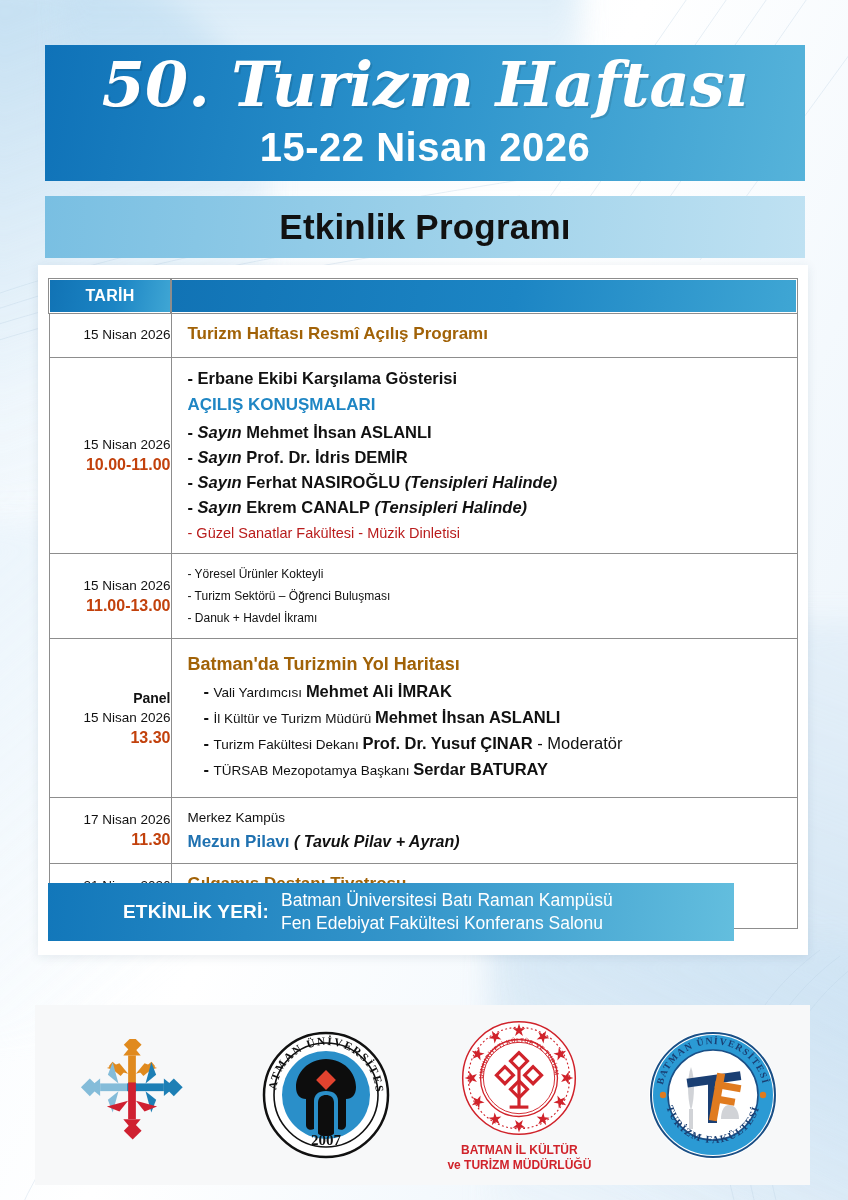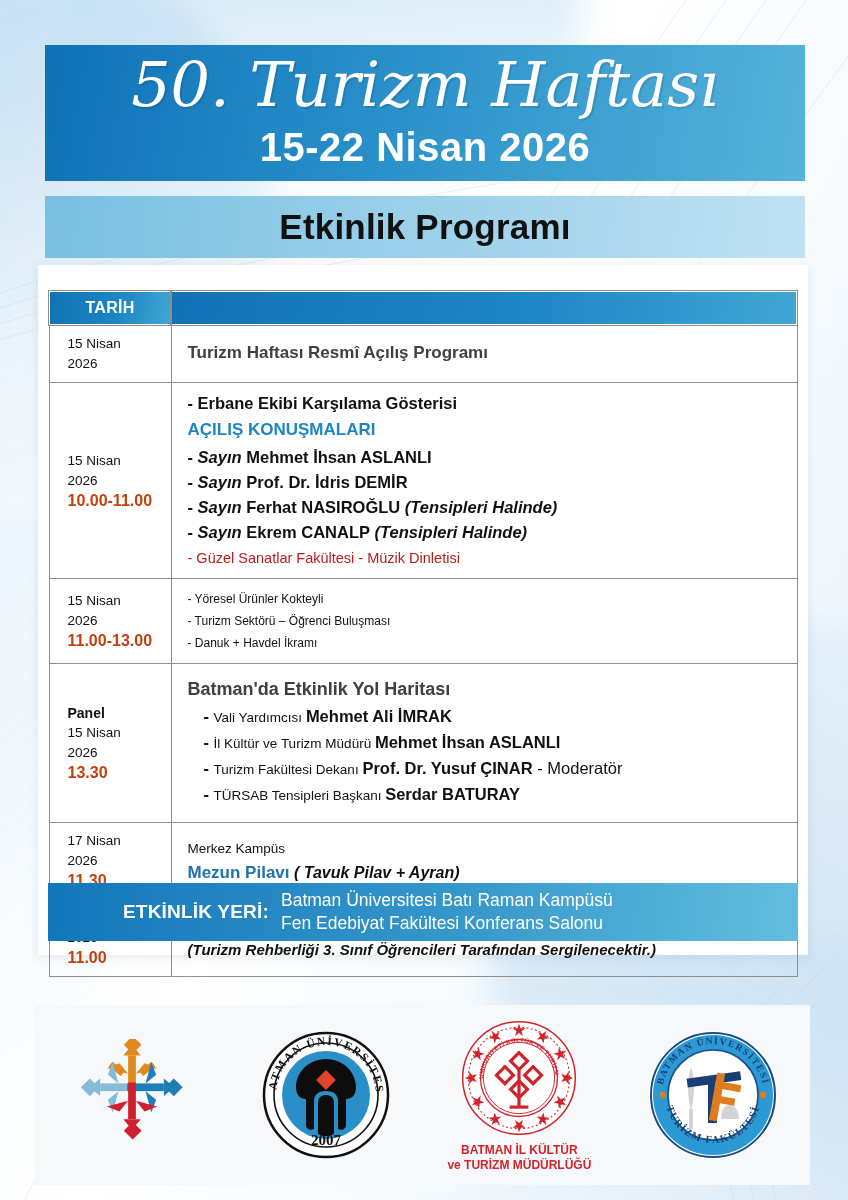--- a/index.html
+++ b/index.html
@@ -61,21 +61,21 @@
     left: 45px; top: 45px; width: 760px; height: 136px;
     background: linear-gradient(100deg, #0f72b8 0%, #2b92cb 48%, #56b3da 100%);
     display: flex;
     flex-direction: column;
     align-items: center;
     justify-content: flex-start;
     padding-top: 2px;
   }
   .title-main {
     font-family: "DejaVu Serif", serif;
-    font-weight: normal;
+    font-weight: bold;
     font-style: italic;
     color: #ffffff;
     font-size: 62px;
     line-height: 76px;
     letter-spacing: 0px;
     white-space: nowrap;
     text-shadow: 2px 2px 0 rgba(0,0,0,.10);
   }
   .title-date {
     font-family: "Liberation Sans", sans-serif;
@@ -108,56 +108,55 @@
     background: #ffffff;
     box-shadow: 0 2px 10px rgba(40,70,100,.10);
   }
 
   
   .ptable {
     position: absolute;
     left: 48px; top: 278px; width: 750px;
     border-collapse: collapse;
     table-layout: fixed;
-    margin-top: 12px;
   }
   .ptable td, .ptable th { border: 1px solid #8d8d8d; vertical-align: middle; }
 
   .thead-date, .thead-blank {
     background: linear-gradient(100deg, #1173b5 0%, #1c85c4 55%, #3fa6d4 100%);
     height: 34px;
     border: 2px solid #ffffff !important;
     outline: 1px solid #8d8d8d;
   }
   .thead-date { width: 122px; }
   .thead-date-text {
     color: #ffffff; font-weight: bold; font-size: 16px;
     text-align: center; display: block; letter-spacing: .3px;
   }
 
   td.col-date {
     width: 122px;
-    text-align: left;
-    padding: 8px 18px;
+    text-align: right;
+    padding: 8px 0;
     font-size: 13.5px;
     color: #111;
     line-height: 20px;
   }
   td.col-body {
     padding: 9px 8px 9px 16px;
     line-height: 22px;
   }
 
   .dt-line { display: block; color: #111111; }
   .dt-label { display: block; font-weight: bold; color: #111111; font-size: 14px; }
   .dt-time  { display: block; font-weight: bold; color: #c2410c; font-size: 16px; }
 
   
   .b-blue-head {
-    color: #404040; font-weight: bold; font-size: 17px; display: block;
+    color: #a16207; font-weight: bold; font-size: 17px; display: block;
     margin-bottom: 2px;
   }
   .b-blue-caps {
     color: #1f86c4; font-weight: bold; font-size: 17px; display: block;
     margin: 5px 0 4px 0;
   }
   .b-black-bold {
     color: #111111; font-weight: bold; font-size: 16.5px; display: block;
   }
   .b-plain {
@@ -169,21 +168,21 @@
   .b-indent { padding-left: 16px; }
   .b-small  { font-size: 13.5px; }
   .ital { font-style: italic; font-weight: bold; }
   .bld { font-weight: bold; }
   .nrm { font-weight: normal; }
   .row-line { display: block; font-size: 16.5px; color: #111; line-height: 25px; }
 
   
   .venue-bar {
     position: absolute;
-    left: 48px; top: 883px; width: 750px; height: 58px;
+    left: 48px; top: 883px; width: 686px; height: 58px;
     background: linear-gradient(95deg, #1277ba 0%, #3697cb 55%, #63bede 100%);
     display: flex; align-items: center;
     padding-left: 75px;
   }
   .venue-label {
     color: #ffffff; font-weight: bold; font-size: 19px;
     letter-spacing: .2px; margin-right: 12px; white-space: nowrap;
   }
   .venue-lines { display: flex; flex-direction: column; }
   .venue-line {
@@ -302,29 +301,29 @@
     </td>
   </tr>
 
   <tr>
     <td class="col-date">
       <span class="dt-label">Panel</span>
       <span class="dt-line">15 Nisan 2026</span>
       <span class="dt-time">13.30</span>
     </td>
     <td class="col-body" style="padding-top:14px;padding-bottom:14px">
-      <span class="b-blue-head" style="font-size:18px;margin-bottom:4px">Batman'da Etkinlik Yol Haritası</span>
+      <span class="b-blue-head" style="font-size:18px;margin-bottom:4px">Batman'da Turizmin Yol Haritası</span>
 
       <span class="row-line b-indent"><span class="bld">- </span><span class="nrm b-small">Vali Yardımcısı </span><span class="bld">Mehmet Ali İMRAK</span><span class="nrm"></span></span>
 
       <span class="row-line b-indent"><span class="bld">- </span><span class="nrm b-small">İl Kültür ve Turizm Müdürü </span><span class="bld">Mehmet İhsan ASLANLI</span><span class="nrm"></span></span>
 
       <span class="row-line b-indent"><span class="bld">- </span><span class="nrm b-small">Turizm Fakültesi Dekanı </span><span class="bld">Prof. Dr. Yusuf ÇINAR</span><span class="nrm"> - Moderatör</span></span>
 
-      <span class="row-line b-indent"><span class="bld">- </span><span class="nrm b-small">TÜRSAB Tensipleri Başkanı </span><span class="bld">Serdar BATURAY</span><span class="nrm"></span></span>
+      <span class="row-line b-indent"><span class="bld">- </span><span class="nrm b-small">TÜRSAB Mezopotamya Başkanı </span><span class="bld">Serdar BATURAY</span><span class="nrm"></span></span>
     </td>
   </tr>
 
   <tr>
     <td class="col-date">
       <span class="dt-line">17 Nisan 2026</span>
       <span class="dt-time">11.30</span>
     </td>
     <td class="col-body">
       <span class="b-plain b-small">Merkez Kampüs</span>

